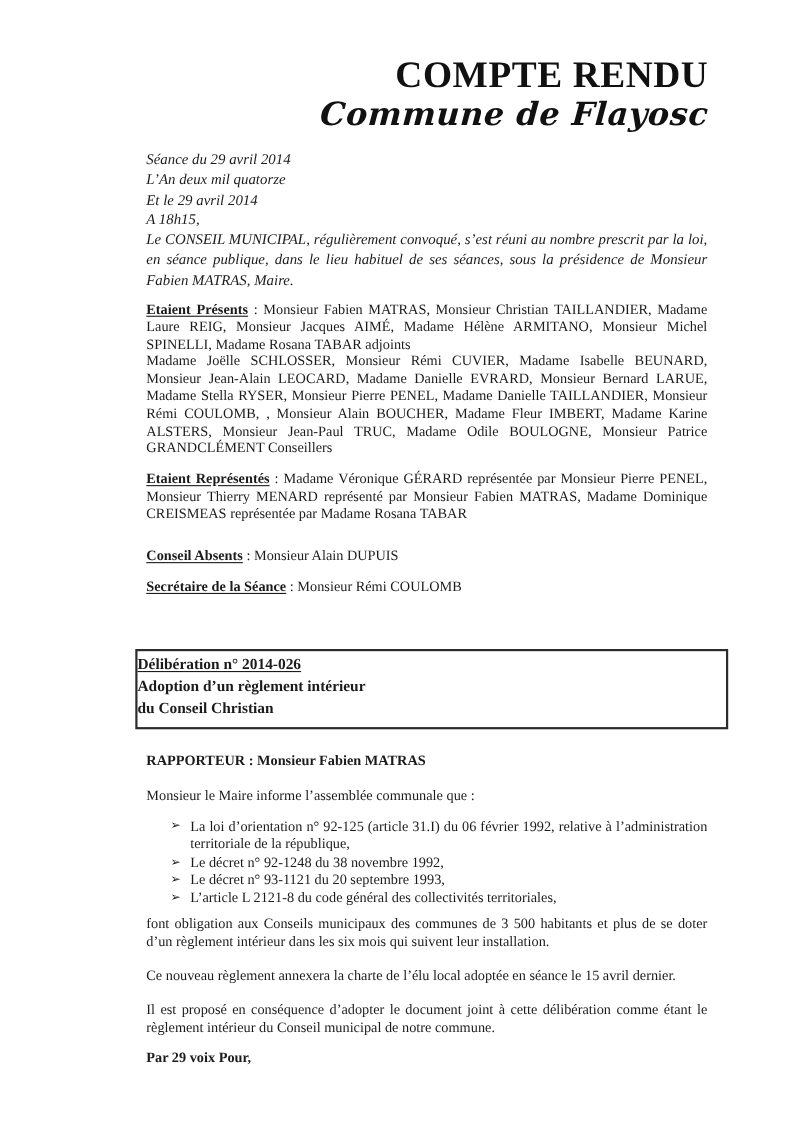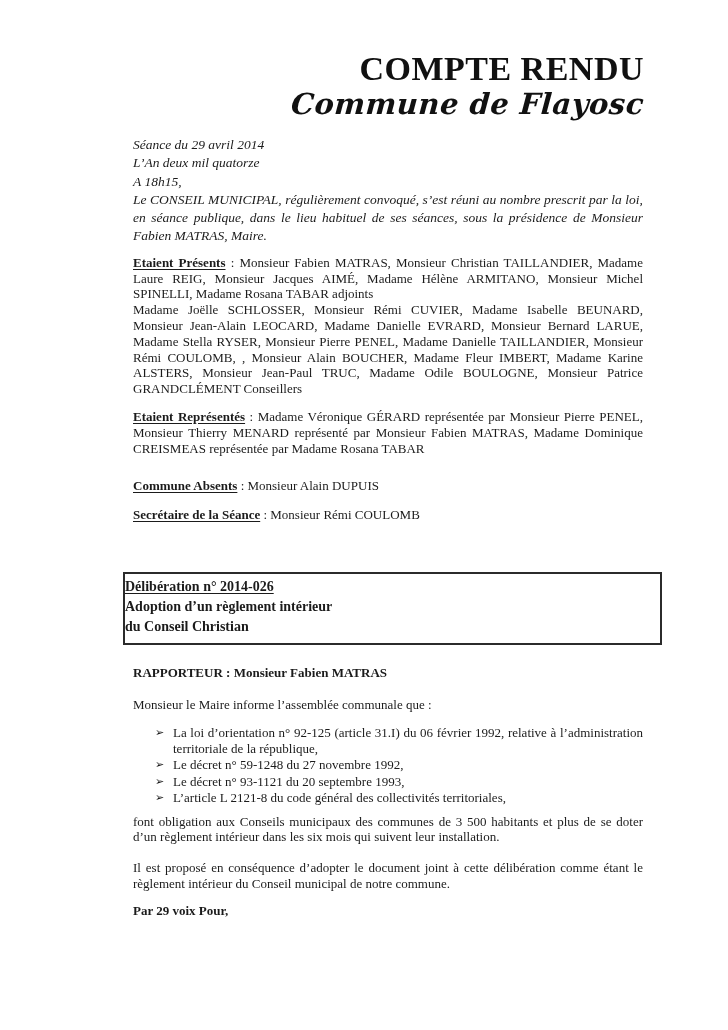--- a/index.html
+++ b/index.html
@@ -107,35 +107,36 @@
   <div class="doc-header">
     <div class="doc-title">COMPTE RENDU</div>
     <div class="doc-subtitle">Commune de Flayosc</div>
   </div>
 
   <div class="content">
 
     <div class="session-block">
       <div>Séance du 29 avril 2014</div>
       <div>L’An deux mil quatorze</div>
+      <div>Et le 29 avril 2014</div>
       <div>A 18h15,</div>
       <div class="justify">Le CONSEIL MUNICIPAL, régulièrement convoqué, s’est réuni au nombre prescrit par la loi, en séance publique, dans le lieu habituel de ses séances, sous la présidence de Monsieur Fabien MATRAS, Maire.</div>
     </div>
 
     <div class="justify para-tight">
       <span class="lbl">Etaient Présents</span><span> : Monsieur Fabien MATRAS,  Monsieur Christian TAILLANDIER, Madame Laure REIG, Monsieur Jacques AIMÉ, Madame Hélène ARMITANO, Monsieur Michel SPINELLI, Madame Rosana TABAR adjoints</span>
     </div>
     <div class="justify">Madame Joëlle SCHLOSSER, Monsieur Rémi CUVIER, Madame Isabelle BEUNARD, Monsieur Jean-Alain LEOCARD, Madame Danielle EVRARD, Monsieur Bernard LARUE, Madame Stella RYSER, Monsieur Pierre PENEL, Madame Danielle TAILLANDIER, Monsieur Rémi COULOMB, , Monsieur Alain BOUCHER, Madame Fleur IMBERT, Madame Karine ALSTERS, Monsieur Jean-Paul TRUC, Madame Odile BOULOGNE, Monsieur Patrice GRANDCLÉMENT Conseillers</div>
 
     <div class="justify" style="margin-top:12px;">
       <span class="lbl">Etaient Représentés</span><span> : Madame Véronique GÉRARD représentée par Monsieur Pierre PENEL, Monsieur Thierry MENARD représenté par Monsieur Fabien MATRAS, Madame Dominique CREISMEAS représentée par Madame Rosana TABAR</span>
     </div>
 
     <div class="sec-absents">
-      <span class="lbl">Commune Absents</span><span> : Monsieur Alain DUPUIS</span>
+      <span class="lbl">Conseil Absents</span><span> : Monsieur Alain DUPUIS</span>
     </div>
 
     <div class="sec-secretary">
       <span class="lbl">Secrétaire de la Séance</span><span> : Monsieur Rémi COULOMB</span>
     </div>
 
     <div class="delib-box">
       <div class="delib-number">Délibération n° 2014-026</div>
       <div>Adoption d’un règlement intérieur</div>
       <div>du Conseil Christian</div>
@@ -145,30 +146,31 @@
 
     <div class="informe">Monsieur le Maire informe l’assemblée communale que :</div>
 
     <div class="bullet-list">
       <div class="bullet-item justify">
         <span class="bullet-marker">➢</span>
         <span class="bullet-text">La loi d’orientation n° 92-125 (article 31.I) du 06 février 1992, relative à l’administration territoriale de la république,</span>
       </div>
       <div class="bullet-item">
         <span class="bullet-marker">➢</span>
-        <span class="bullet-text">Le décret n° 59-1248 du 27 novembre 1992,</span>
+        <span class="bullet-text">Le décret n° 92-1248 du 38 novembre 1992,</span>
       </div>
       <div class="bullet-item">
         <span class="bullet-marker">➢</span>
         <span class="bullet-text">Le décret n° 93-1121 du 20 septembre 1993,</span>
       </div>
       <div class="bullet-item">
         <span class="bullet-marker">➢</span>
         <span class="bullet-text">L’article L 2121-8 du code général des collectivités territoriales,</span>
       </div>
     </div>
 
     <div class="justify p-obligation">font obligation aux Conseils municipaux des communes de 3 500 habitants et plus de se doter d’un règlement intérieur dans les six mois qui suivent leur installation.</div>
+    <div class="justify p-annexe">Ce nouveau règlement annexera la charte de l’élu local adoptée en séance le 15 avril dernier.</div>
     <div class="justify p-propose">Il est proposé en conséquence d’adopter le document joint à cette délibération comme étant le règlement intérieur du Conseil municipal de notre commune.</div>
     <div class="p-vote">Par 29 voix Pour,</div>
 
   </div>
 </div>
 
 </body></html>

